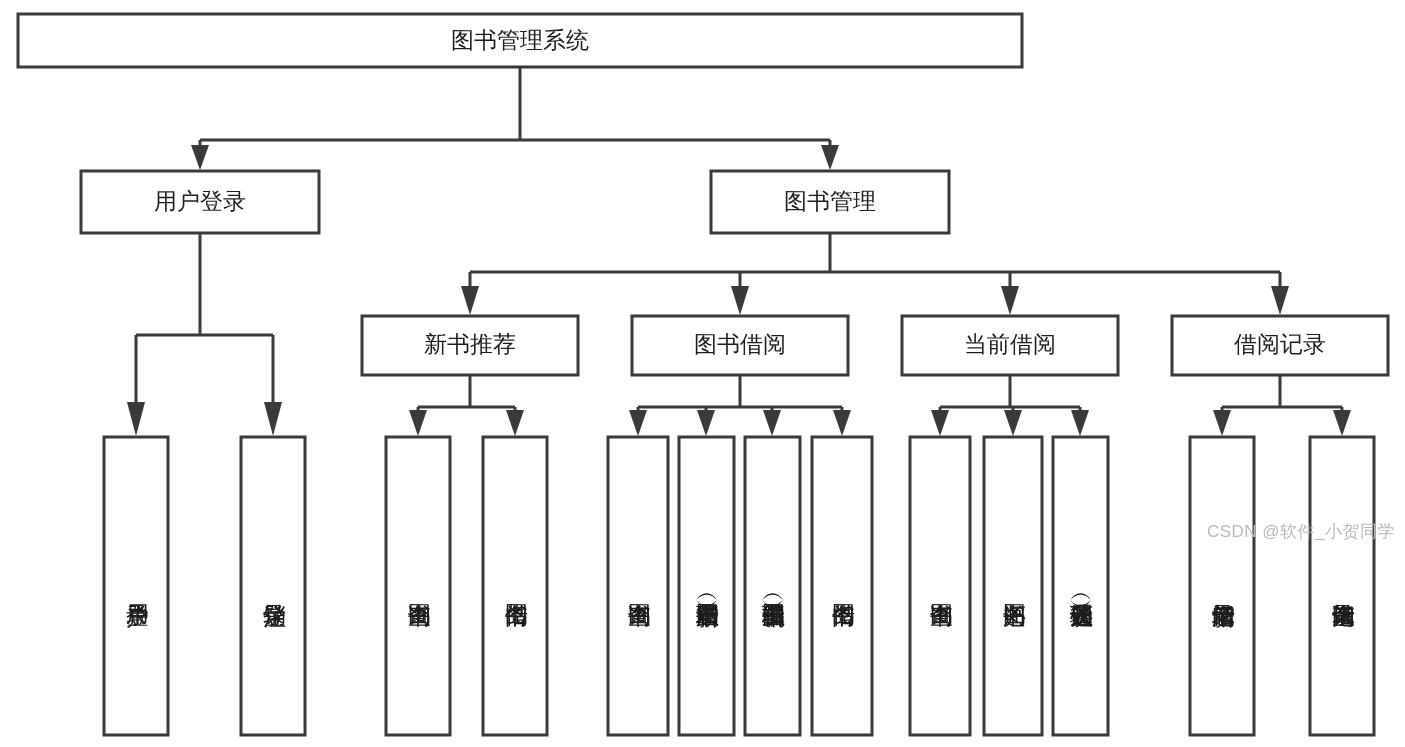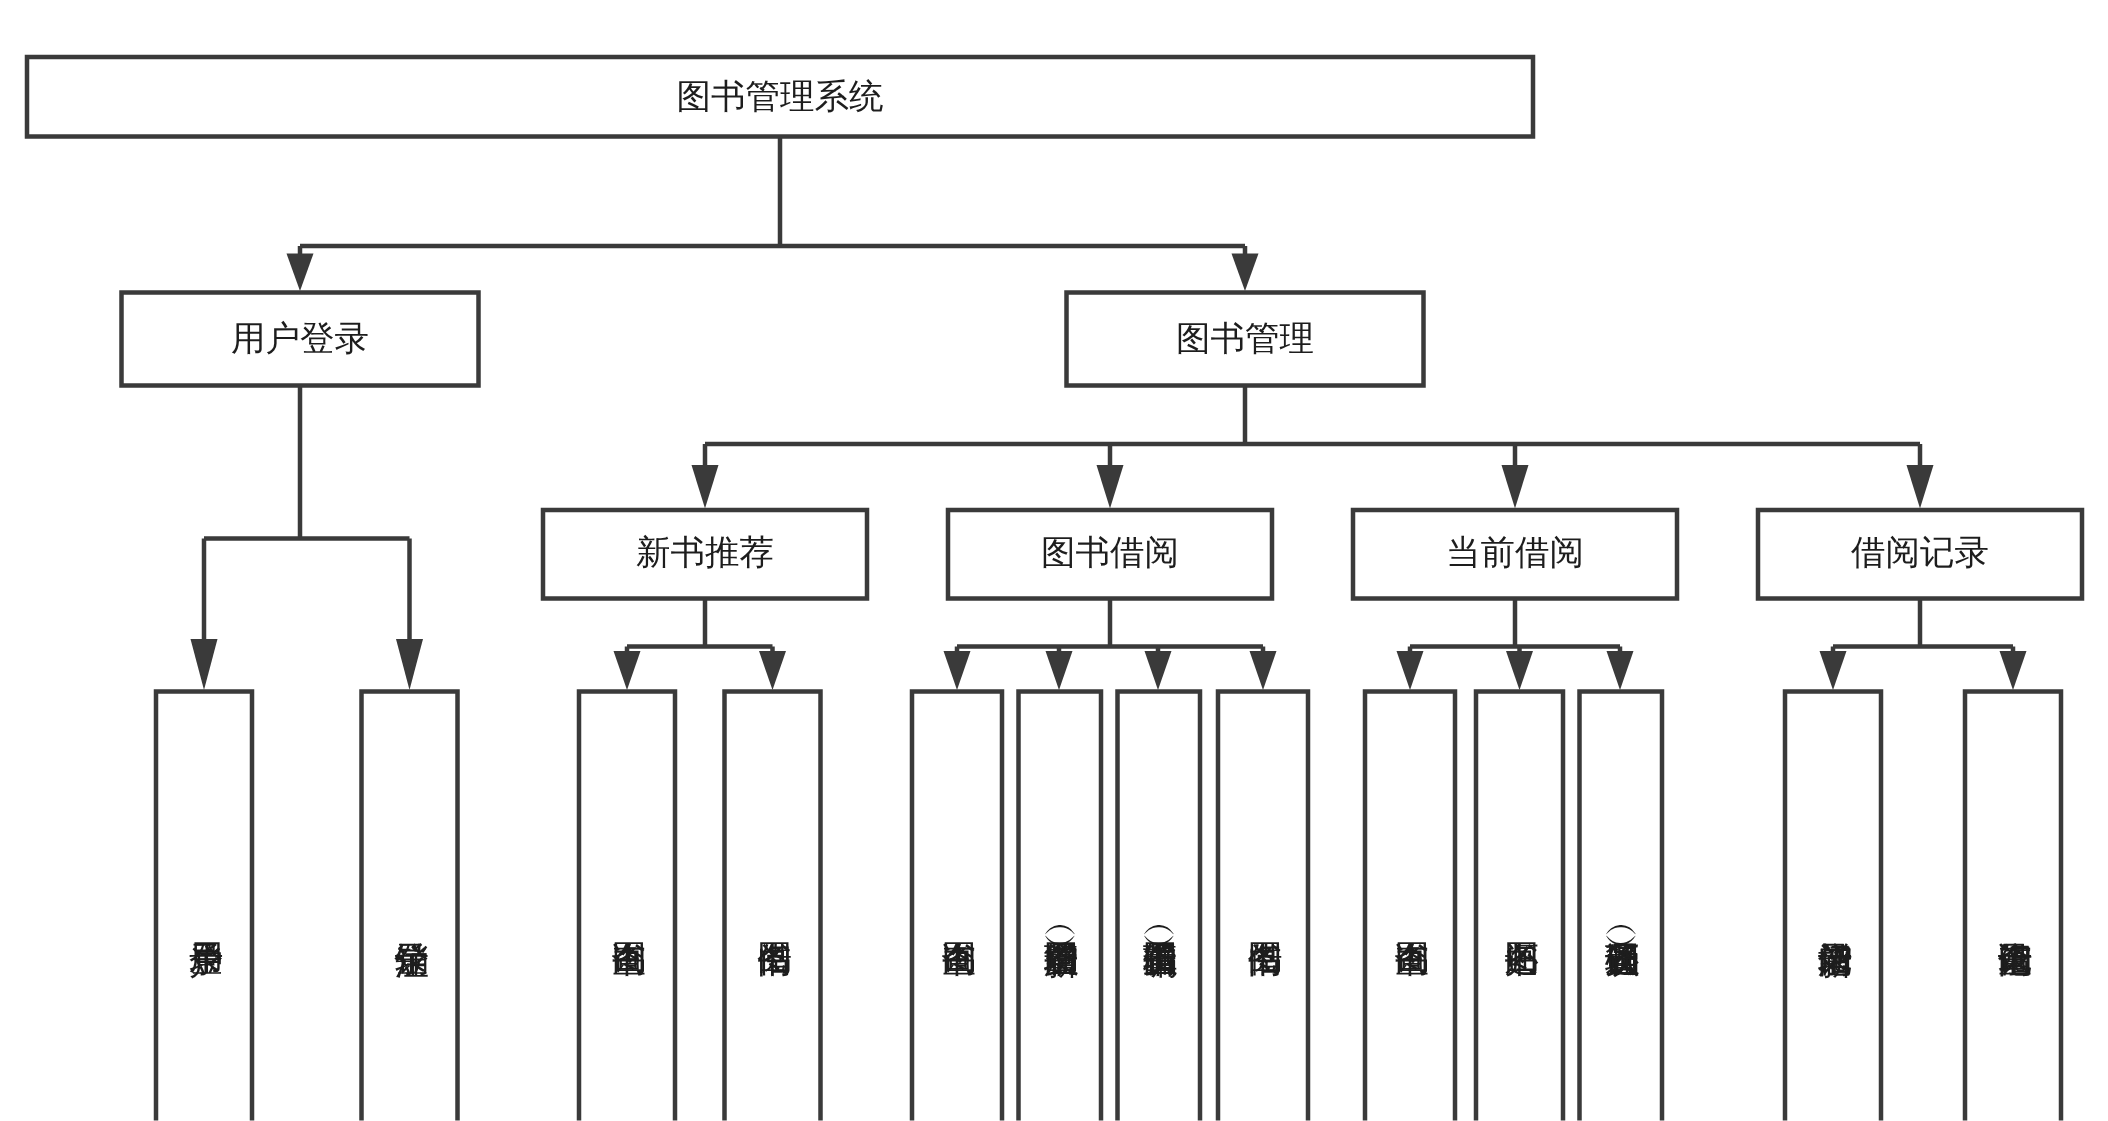--- a/index.html
+++ b/index.html
@@ -11,21 +11,20 @@
     width: 1405px;
     height: 747px;
     font-family: "Liberation Sans", "DejaVu Sans", sans-serif;
     overflow: hidden;
     position: relative;
   }
   #diagram-root {
     position: relative;
     width: 1405px;
     height: 549px;
-    margin-top: 24px;
   }
   svg#flowchart {
     position: absolute;
     left: 0;
     top: 0;
     width: 1405px;
     height: 747px;
     display: block;
   }
   .node-rect {
@@ -235,14 +234,15 @@
       <text class="node-label-v" x="1222" y="586">新增借阅记录</text>
     </g>
 
     <g>
       <rect class="node-rect" x="1310" y="437" width="64" height="298"></rect>
       <text class="node-label-v" x="1342" y="586">查询借阅记录</text>
     </g>
 
   </svg>
 
+  <div class="watermark">CSDN @软件_小贺同学</div>
 
 </div>
 
 </body></html>

